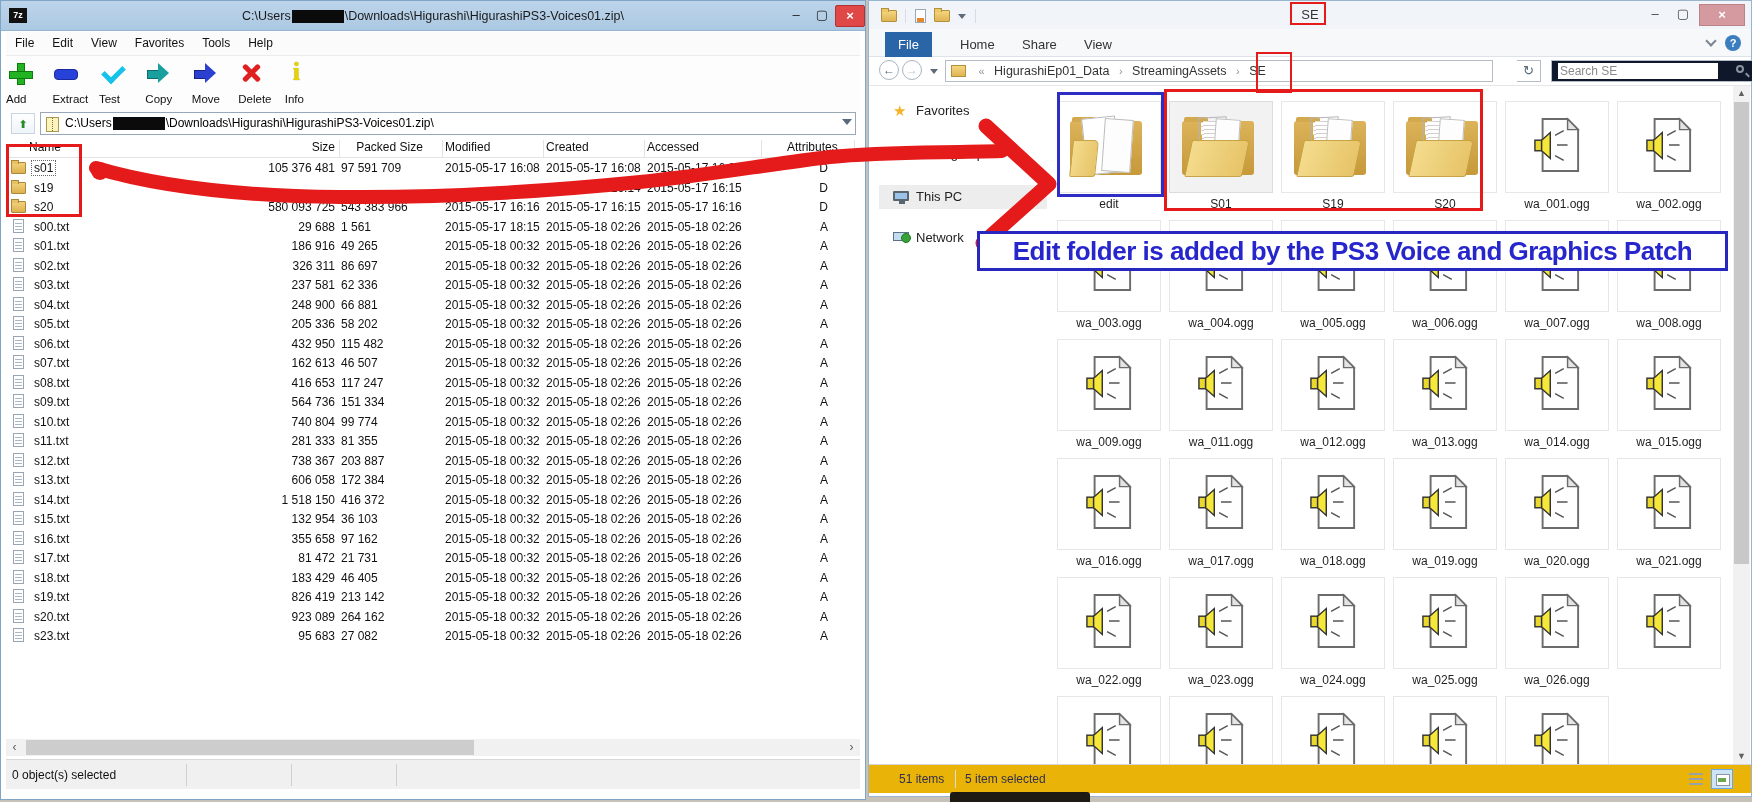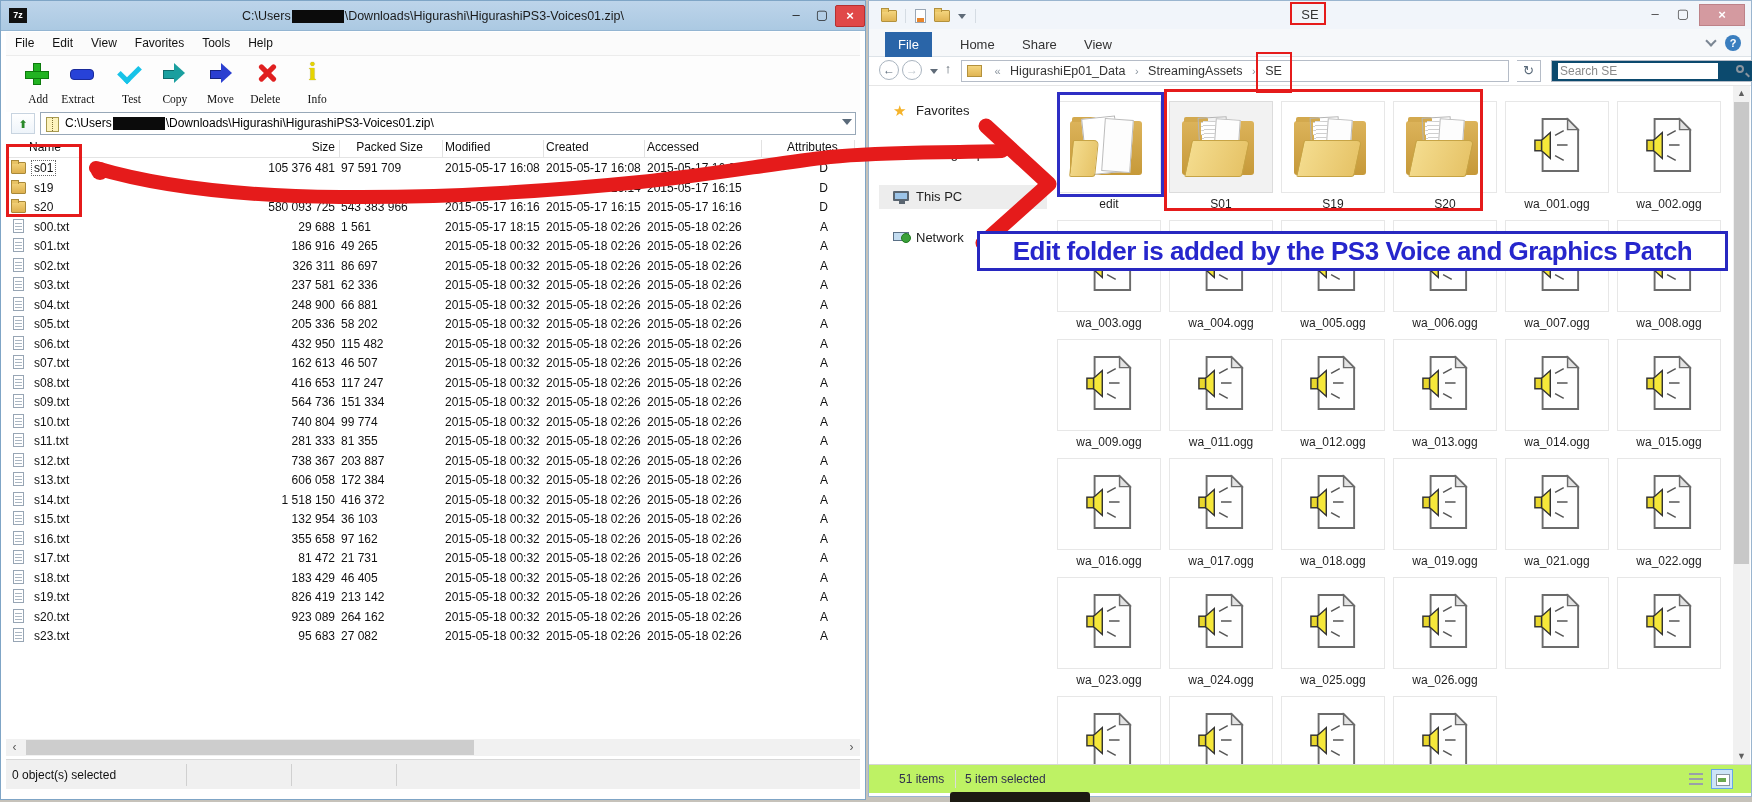--- a/index.html
+++ b/index.html
@@ -12,21 +12,21 @@
   #zicon{position:absolute;left:8px;top:7px;width:18px;height:15px;background:#111;color:#fff;font-size:9px;font-weight:bold;text-align:center;line-height:15px;}
   #ztitletext{position:absolute;left:100px;right:100px;top:0;height:30px;line-height:30px;text-align:center;font-size:12.5px;color:#1a1a1a;white-space:nowrap;}
   .redact{display:inline-block;width:52px;height:13px;background:#0b0b0b;vertical-align:middle;margin:0 1px;}
   .zcap{position:absolute;top:4px;height:22px;line-height:20px;text-align:center;font-size:13px;color:#222;}
   #zmin{left:782px;width:26px;}
   #zmax{left:808px;width:26px;}
   #zclose{left:834px;width:30px;background:#e04848;border:1px solid #b53030;color:#fff;font-weight:bold;border-radius:2px;}
   #zmenu{position:absolute;left:5px;top:31px;right:5px;height:24px;background:#fbfbfb;border-bottom:1px solid #ececec;}
   #zmenu .mi{display:inline-block;padding:4px 9px 0 9px;font-size:12px;color:#111;}
   #ztools{position:absolute;left:5px;top:55px;right:5px;height:56px;background:#fdfdfd;}
-  .tbtn{display:inline-block;width:42px;text-align:right;vertical-align:top;padding-top:4px;font-family:Liberation Serif, serif;}
+  .tbtn{display:inline-block;width:42px;text-align:left;vertical-align:top;padding-top:4px;}
   .tbtn .lab{display:block;font-size:11.5px;color:#111;margin-top:3px;}
   .tbi{display:inline-block;width:26px;height:26px;position:relative;}
   .i-add::before,.i-add::after{content:"";position:absolute;background:#22b322;left:11px;top:3px;width:6px;height:20px;border:1px solid #0d7a0d;}
   .i-add::after{left:3px;top:11px;width:22px;height:6px;}
   .i-extract::before{content:"";position:absolute;left:2px;top:9px;width:22px;height:9px;background:#2742d8;border-radius:4px;border:1px solid #1a2a9a;}
   .i-test::before{content:"";position:absolute;left:4px;top:5px;width:16px;height:9px;border-left:5px solid #17c3e8;border-bottom:5px solid #17c3e8;transform:rotate(-45deg);}
   .i-copy::before{content:"";position:absolute;left:2px;top:10px;width:10px;height:7px;background:#1a9f9f;border:1px solid #0e6b6b;}
   .i-copy::after{content:"";position:absolute;left:13px;top:3px;border-left:11px solid #1a9f9f;border-top:10px solid transparent;border-bottom:10px solid transparent;}
   .i-move::before{content:"";position:absolute;left:2px;top:10px;width:10px;height:7px;background:#2b3fd0;border:1px solid #17247e;}
   .i-move::after{content:"";position:absolute;left:13px;top:3px;border-left:11px solid #2b3fd0;border-top:10px solid transparent;border-bottom:10px solid transparent;}
@@ -95,27 +95,27 @@
   .rtab{position:absolute;top:3px;height:25px;line-height:25px;padding:0 13px;font-size:13px;color:#333;}
   .rtab.file{background:#2a65a8;color:#fff;}
   #rhelp{position:absolute;right:10px;top:6px;width:16px;height:16px;border-radius:50%;background:#3a7ebf;color:#fff;font-size:11px;font-weight:bold;text-align:center;line-height:16px;}
   #rchev{position:absolute;right:36px;top:8px;width:8px;height:8px;border-right:2px solid #7a8693;border-bottom:2px solid #7a8693;transform:rotate(45deg);}
   #eaddr{position:absolute;left:0;top:56px;right:0;height:29px;border-bottom:1px solid #e6e6e6;}
   .navbtn{position:absolute;top:3px;width:20px;height:20px;border:1px solid #a9b4bf;border-radius:50%;text-align:center;line-height:18px;font-size:12px;color:#5a6a7a;background:#fff;}
   #ebk{left:10px;}
   #efw{left:33px;color:#c2c9d0;}
   #edrop{position:absolute;left:58px;top:12px;}
   #eup{position:absolute;left:70px;top:4px;width:18px;height:18px;font-size:13px;color:#4a5560;text-align:center;}
-  #ebc{position:absolute;left:92px;top:3px;width:548px;height:22px;border:1px solid #b5bcc7;background:#fff;font-size:12.5px;color:#333;line-height:20px;white-space:nowrap;}
+  #ebc{position:absolute;left:76px;top:3px;width:548px;height:22px;border:1px solid #b5bcc7;background:#fff;font-size:12.5px;color:#333;line-height:20px;white-space:nowrap;}
   #ebc .bfold{display:inline-block;width:15px;height:12px;background:linear-gradient(#f4d57e,#e0b554);border:1px solid #b3913c;position:relative;top:2px;margin:0 5px 0 5px;}
   #ebc .crumb{padding:0 2px;}
   #ebc .csep{color:#8a949e;padding:0 4px;font-size:11px;}
   #ebcdrop{position:absolute;left:712px;top:11px;}
   #erefresh{position:absolute;left:648px;top:3px;width:24px;height:22px;border:1px solid #b5bcc7;border-left:none;background:#fff;text-align:center;font-size:13px;color:#5a6a7a;line-height:20px;}
-  #esearch{position:absolute;left:682px;top:3px;width:202px;height:22px;border:1px solid #b5bcc7;background:#0c4a6e;}
+  #esearch{position:absolute;left:682px;top:3px;width:202px;height:22px;border:1px solid #b5bcc7;background:#0f172a;}
   #esearch input{position:absolute;left:6px;top:2px;width:160px;border:none;outline:none;font-size:12px;color:#333;font-family:"Liberation Sans",sans-serif;}
   #esearch input::placeholder{color:#8a8a8a;}
   .mag{position:absolute;right:8px;top:4px;width:8px;height:8px;border:2px solid #8a949e;border-radius:50%;}
   .mag::after{content:"";position:absolute;left:7px;top:7px;width:5px;height:2px;background:#8a949e;transform:rotate(45deg);}
   
   #enav{position:absolute;left:0;top:85px;width:186px;bottom:32px;font-size:13px;color:#222;}
   .nitem{position:absolute;left:0;width:100%;height:24px;line-height:24px;}
   .nitem .nlab{position:absolute;left:47px;}
   .nitem.hl{background:#ededed;left:10px;width:168px;}
   .nitem.hl .nlab{left:37px;}
@@ -142,21 +142,21 @@
   .tile.folder:not(.edit) .p1{background-image:repeating-linear-gradient(#fff 0 3px,#cfcfcf 3px 4px);background-clip:content-box;padding:3px 2px;}
   .fold .fr{position:absolute;left:1px;bottom:1px;width:58px;height:37px;background:linear-gradient(100deg,#f4dc8e,#e6c367);border:1px solid #c7a445;border-radius:2px 5px 3px 2px;transform:skewX(-12deg) translateX(5px);}
   .tile.edit .p1{left:14px;width:34px;height:57px;transform:rotate(-6deg);}
   .tile.edit .p2{left:33px;width:29px;height:53px;}
   .tile.edit .fr{width:26px;transform:skewX(-6deg);}
   
   #escroll{position:absolute;right:1px;top:85px;width:17px;bottom:32px;background:#f1f1f1;}
   #escroll .sarr{position:absolute;left:0;width:17px;height:15px;text-align:center;color:#606060;font-size:9px;line-height:15px;}
   #escroll .sarr.dn{bottom:0;}
   #ethumb{position:absolute;left:1px;top:16px;width:15px;height:462px;background:#c8c8c8;}
-  #estatus{position:absolute;left:0;right:0;bottom:3px;height:29px;border-top:1px solid #d6d6d6;background:#bef264;font-size:12px;color:#30304d;}
+  #estatus{position:absolute;left:0;right:0;bottom:3px;height:29px;border-top:1px solid #d6d6d6;background:#eab308;font-size:12px;color:#30304d;}
   #estatus .st1{position:absolute;left:30px;top:7px;}
   #estatus .ssep{position:absolute;left:86px;top:5px;width:1px;height:18px;background:#dcdcdc;}
   #estatus .st2{position:absolute;left:96px;top:7px;}
   .vtoggle{position:absolute;top:4px;width:22px;height:20px;}
   #vt-details{right:44px;}
   #vt-details::before{content:"";position:absolute;left:4px;top:4px;width:14px;height:12px;background:repeating-linear-gradient(#9aa0a8 0 2px,transparent 2px 5px);}
   #vt-large{right:18px;border:1px solid #66a7e8;background:#cde4f7;}
   #vt-large::before{content:"";position:absolute;left:4px;top:4px;width:12px;height:10px;background:#fff;border:1px solid #8a96a2;}
   #vt-large::after{content:"";position:absolute;left:6px;top:8px;width:8px;height:4px;background:#6aa84f;}
 
@@ -901,20 +901,33 @@
             <path d="M10 3 h26 l11 11 v43 h-37 z" fill="#fefefe" stroke="#6b6b6b" stroke-width="2"></path>
             <path d="M36 3 l11 11 h-11 z" fill="#e4e4e4" stroke="#6b6b6b" stroke-width="1.5"></path>
             <rect x="2" y="25" width="7" height="11" fill="#ead82c" stroke="#333" stroke-width="1.5"></rect>
             <path d="M9 25 l9 -8 v27 l-9 -8 z" fill="#f6e83a" stroke="#333" stroke-width="1.5"></path>
             <path d="M23 20 l9 -5 M25 30 h11 M23 41 l9 5" stroke="#555" stroke-width="1.5" fill="none"></path>
           </svg>
         </div>
         <div class="tilelabel">wa_019.ogg</div>
       </div>
 
+      <div class="tile audio">
+        <div class="tilebox">
+
+          <svg class="aud" viewBox="0 0 50 60" width="48" height="58">
+            <path d="M10 3 h26 l11 11 v43 h-37 z" fill="#fefefe" stroke="#6b6b6b" stroke-width="2"></path>
+            <path d="M36 3 l11 11 h-11 z" fill="#e4e4e4" stroke="#6b6b6b" stroke-width="1.5"></path>
+            <rect x="2" y="25" width="7" height="11" fill="#ead82c" stroke="#333" stroke-width="1.5"></rect>
+            <path d="M9 25 l9 -8 v27 l-9 -8 z" fill="#f6e83a" stroke="#333" stroke-width="1.5"></path>
+            <path d="M23 20 l9 -5 M25 30 h11 M23 41 l9 5" stroke="#555" stroke-width="1.5" fill="none"></path>
+          </svg>
+        </div>
+        <div class="tilelabel">wa_020.ogg</div>
+      </div>
 
       <div class="tile audio">
         <div class="tilebox">
 
           <svg class="aud" viewBox="0 0 50 60" width="48" height="58">
             <path d="M10 3 h26 l11 11 v43 h-37 z" fill="#fefefe" stroke="#6b6b6b" stroke-width="2"></path>
             <path d="M36 3 l11 11 h-11 z" fill="#e4e4e4" stroke="#6b6b6b" stroke-width="1.5"></path>
             <rect x="2" y="25" width="7" height="11" fill="#ead82c" stroke="#333" stroke-width="1.5"></rect>
             <path d="M9 25 l9 -8 v27 l-9 -8 z" fill="#f6e83a" stroke="#333" stroke-width="1.5"></path>
             <path d="M23 20 l9 -5 M25 30 h11 M23 41 l9 5" stroke="#555" stroke-width="1.5" fill="none"></path>

